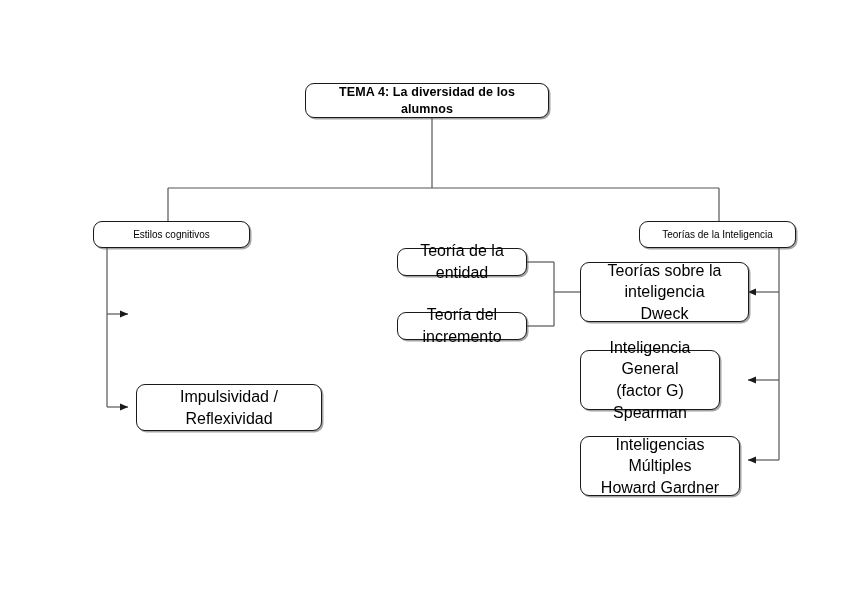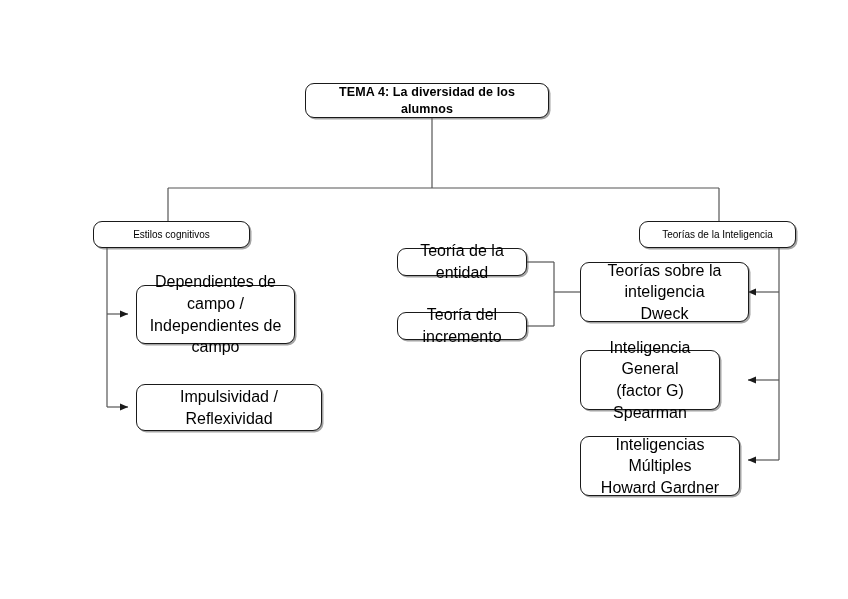--- a/index.html
+++ b/index.html
@@ -106,24 +106,20 @@
   </div>
 
   <div class="node branch" style="left:93px; top:221px; width:157px; height:27px;">
     <span class="label">Estilos cognitivos</span>
   </div>
 
   <div class="node branch" style="left:639px; top:221px; width:157px; height:27px;">
     <span class="label">Teorías de la Inteligencia</span>
   </div>
 
-  <div class="node leaf" style="left:136px; top:285px; width:159px; height:59px;">
-    <span class="label">Dependientes de campo /
-Independientes de campo</span>
-  </div>
 
   <div class="node leaf" style="left:136px; top:384px; width:186px; height:47px;">
     <span class="label">Impulsividad / Reflexividad</span>
   </div>
 
   <div class="node leaf" style="left:397px; top:248px; width:130px; height:28px;">
     <span class="label">Teoría de la entidad</span>
   </div>
 
   <div class="node leaf" style="left:397px; top:312px; width:130px; height:28px;">

